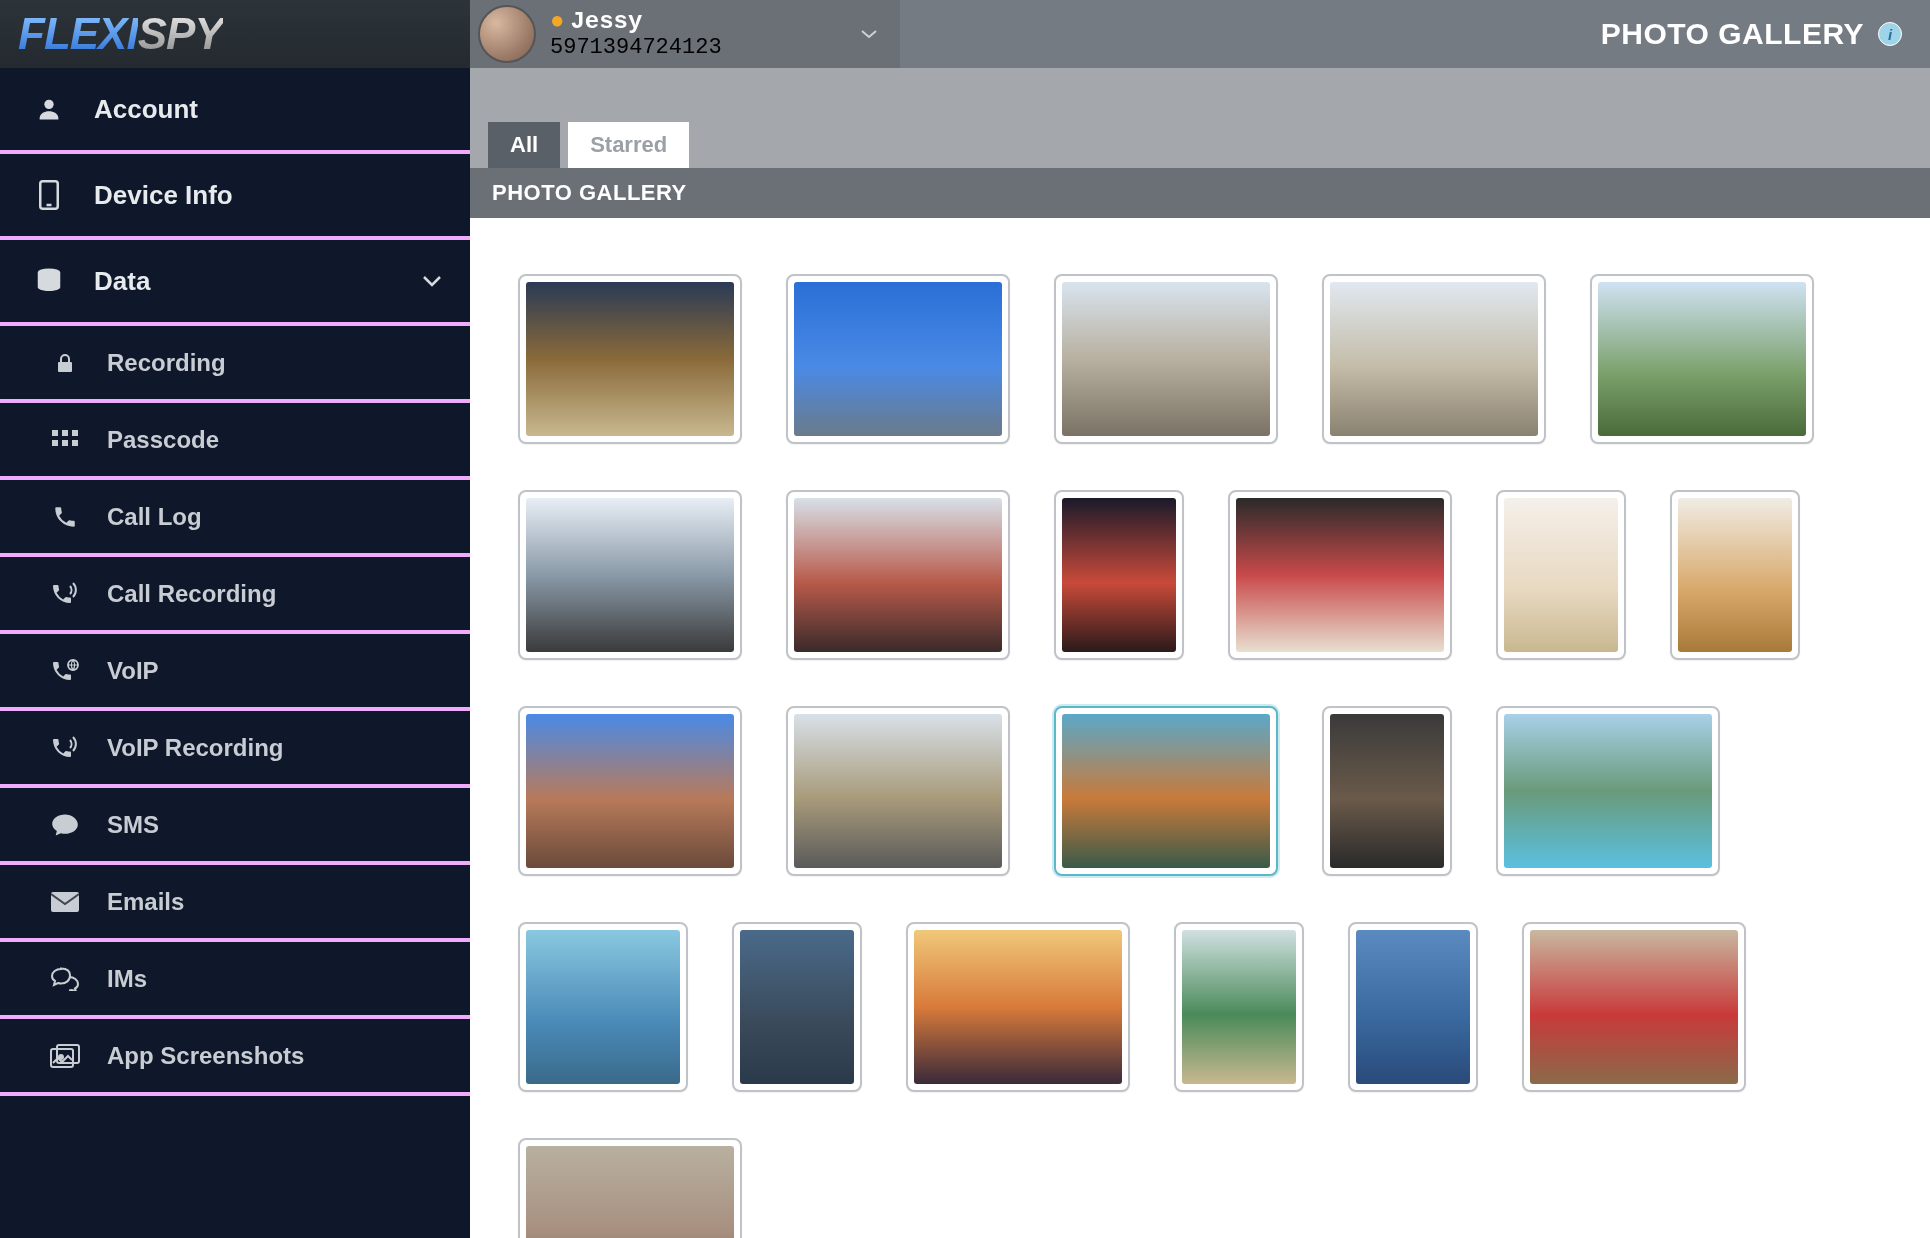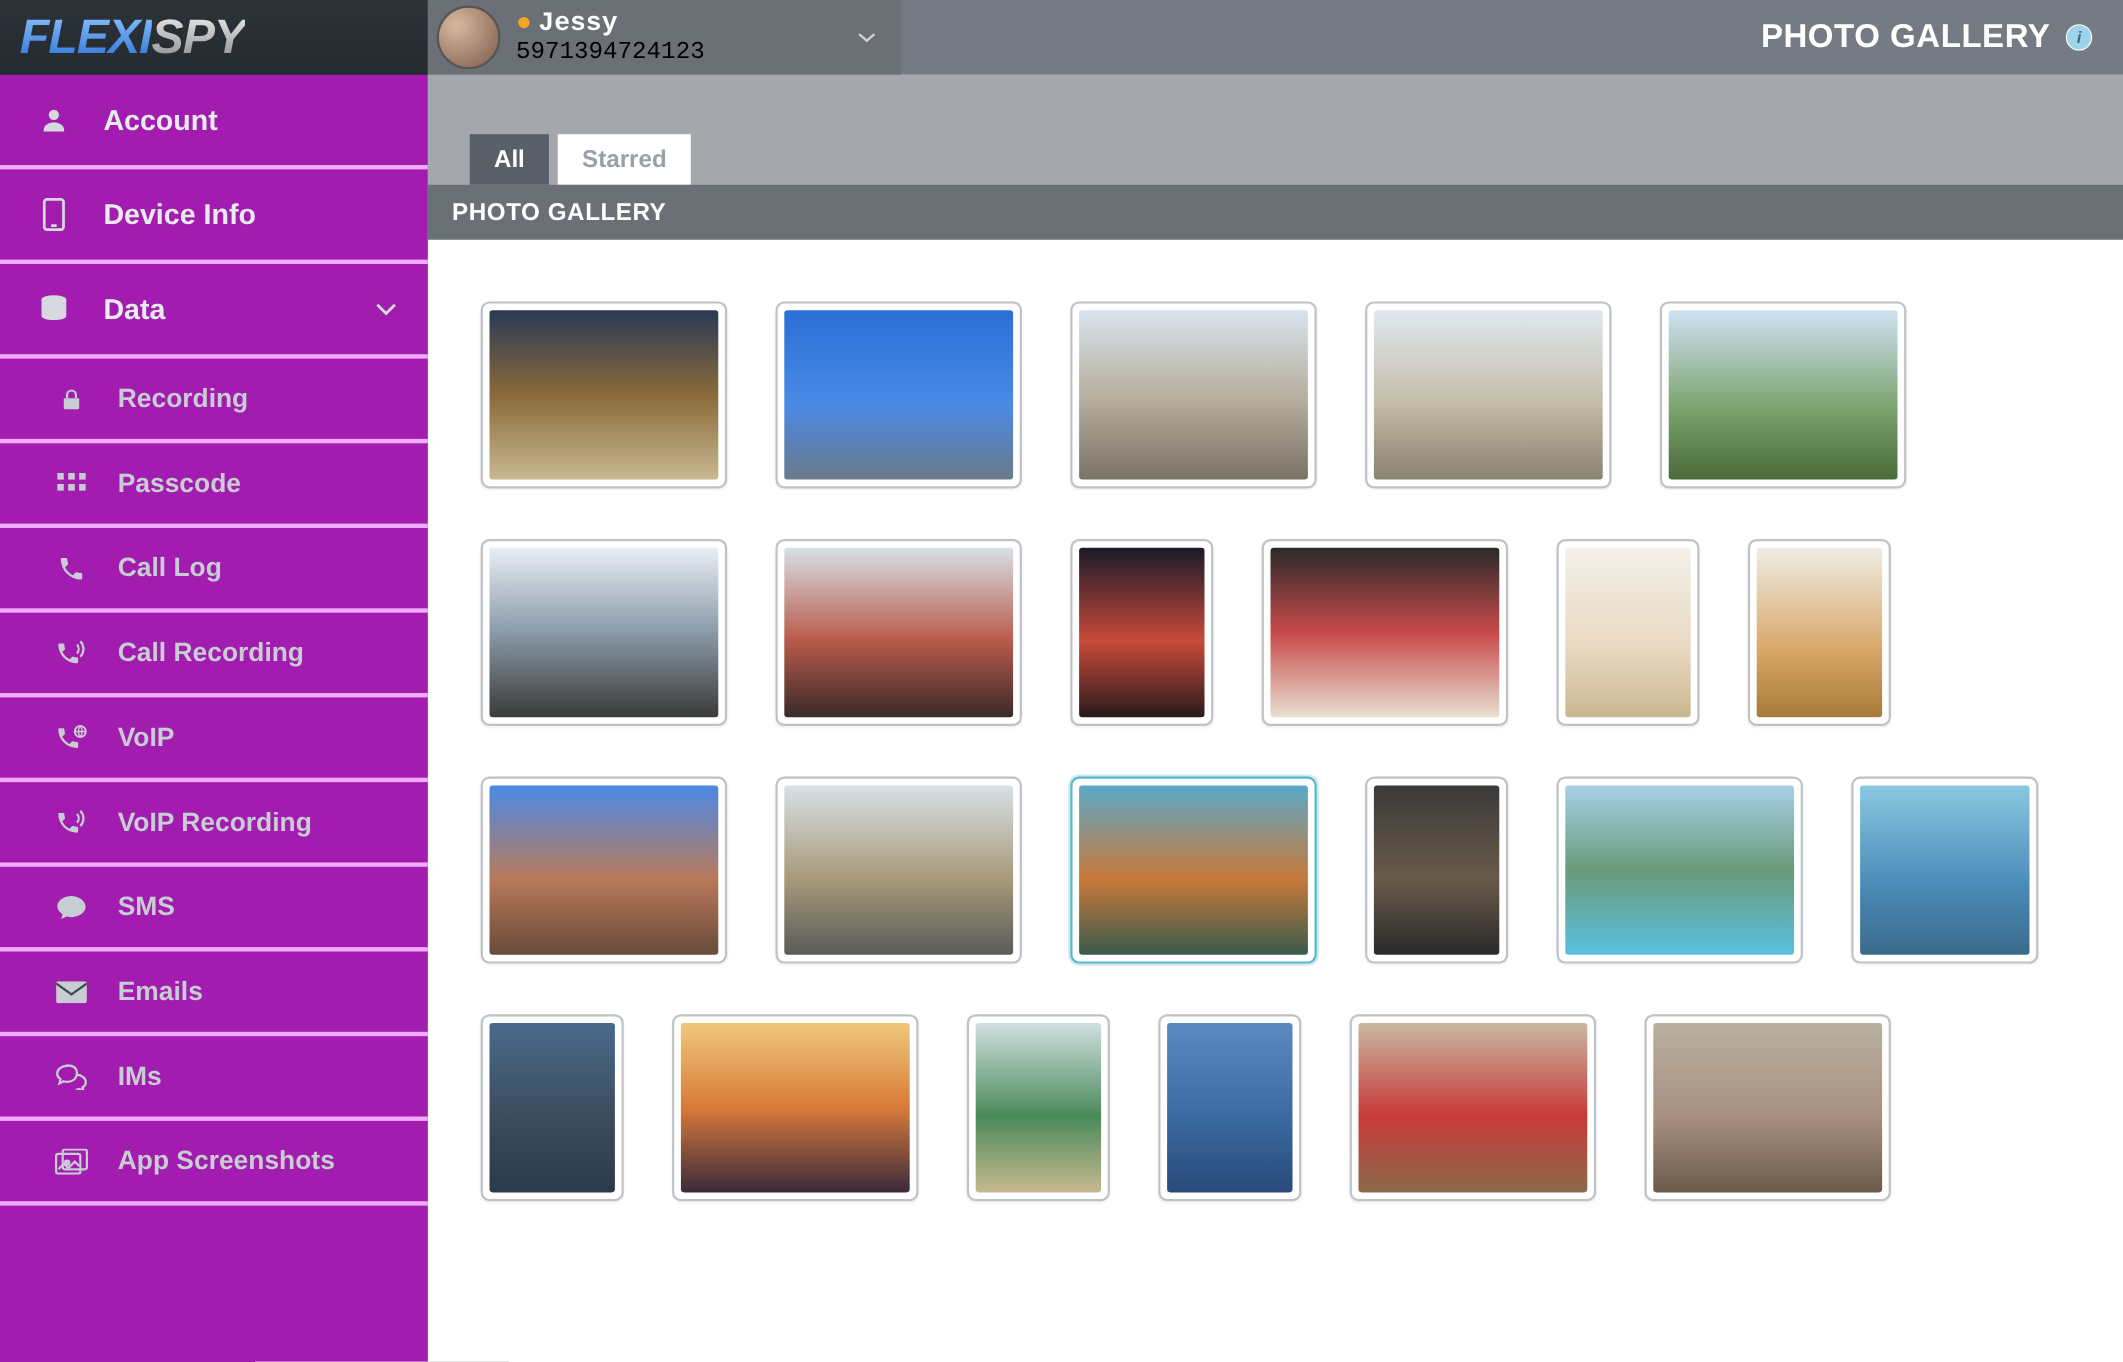--- a/index.html
+++ b/index.html
@@ -1,21 +1,21 @@
 <!DOCTYPE html>
 <html><head>
 <meta charset="utf-8">
 <style>
 * { margin: 0; padding: 0; box-sizing: border-box; }
 body { font-family: Arial, Helvetica, sans-serif; background: #fff; overflow: hidden; width: 1930px; height: 1238px; }
 
 .app { display: flex; width: 100%; height: 100%; }
 
 
-.sidebar { width: 389px; background: #a21caf; color: #d6dade; display: flex; flex-direction: column; flex-shrink: 0; }
+.sidebar { width: 470px; background: #0f172a; color: #d6dade; display: flex; flex-direction: column; flex-shrink: 0; }
 .logo { height: 68px; display: flex; align-items: center; padding: 0 18px; background: linear-gradient(#2c3339, #242a2f); }
 .logo-text { font-size: 44px; font-weight: 900; font-style: italic; letter-spacing: -1px; }
 .logo-flexi { background: linear-gradient(#8fc6ff, #2a6fd6); -webkit-background-clip: text; background-clip: text; -webkit-text-fill-color: transparent; }
 .logo-spy { background: linear-gradient(#f0f0f0, #888); -webkit-background-clip: text; background-clip: text; -webkit-text-fill-color: transparent; }
 
 .nav { flex: 1; overflow-y: auto; }
 .nav-item { display: flex; align-items: center; padding: 0 28px; height: 86px; border-bottom: 4px solid #f0abfc; cursor: pointer; font-size: 26px; font-weight: 700; color: #e8ebee; }
 .nav-item .icon { width: 42px; margin-right: 24px; display: flex; align-items: center; justify-content: center; }
 .nav-item .chev { margin-left: auto; }
 
@@ -33,21 +33,21 @@
 .user-id { color: #000000; font-size: 22px; }
 .user-chev { margin-left: auto; color: #cfd2d5; }
 
 .topbar-right { margin-left: auto; display: flex; align-items: center; padding-right: 28px; gap: 14px; }
 .page-title { color: #fff; font-size: 30px; font-weight: 800; letter-spacing: 0.5px; }
 .info-badge { width: 24px; height: 24px; border-radius: 50%; background: #9fd4e8; color: #2a6fa0; font-weight: 900; font-style: italic; display: flex; align-items: center; justify-content: center; font-size: 15px; border: 1px solid #fff; }
 
 
 .content { flex: 1; background: #a4a8ac; display: flex; flex-direction: column; overflow: hidden; }
 .pad-top { height: 54px; }
-.tab-row { background: #a4a8ac; padding: 0 18px; display: flex; gap: 8px; align-items: flex-end; margin-left: 20px; }
+.tab-row { background: #a4a8ac; padding: 0 18px; display: flex; gap: 8px; align-items: flex-end; }
 .tab { padding: 10px 22px; font-size: 22px; font-weight: 700; cursor: pointer; }
 .tab.active { background: #5a6067; color: #fff; }
 .tab.inactive { background: #fff; color: #9aa0a6; }
 
 .section-header { background: #6a7076; color: #fff; font-weight: 800; font-size: 22px; padding: 12px 22px; letter-spacing: 0.5px; }
 
 .gallery-wrap { flex: 1; background: #fff; padding: 56px 24px 0 48px; overflow: hidden; }
 .gallery { display: flex; flex-wrap: wrap; gap: 46px 44px; }
 .thumb { background: #fff; border: 2px solid #bfc3c7; border-radius: 8px; padding: 6px; box-shadow: 0 1px 2px rgba(0,0,0,0.06); cursor: pointer; }
 .thumb.selected { border-color: #5bb8c9; box-shadow: 0 0 0 2px rgba(91,184,201,0.3); }

